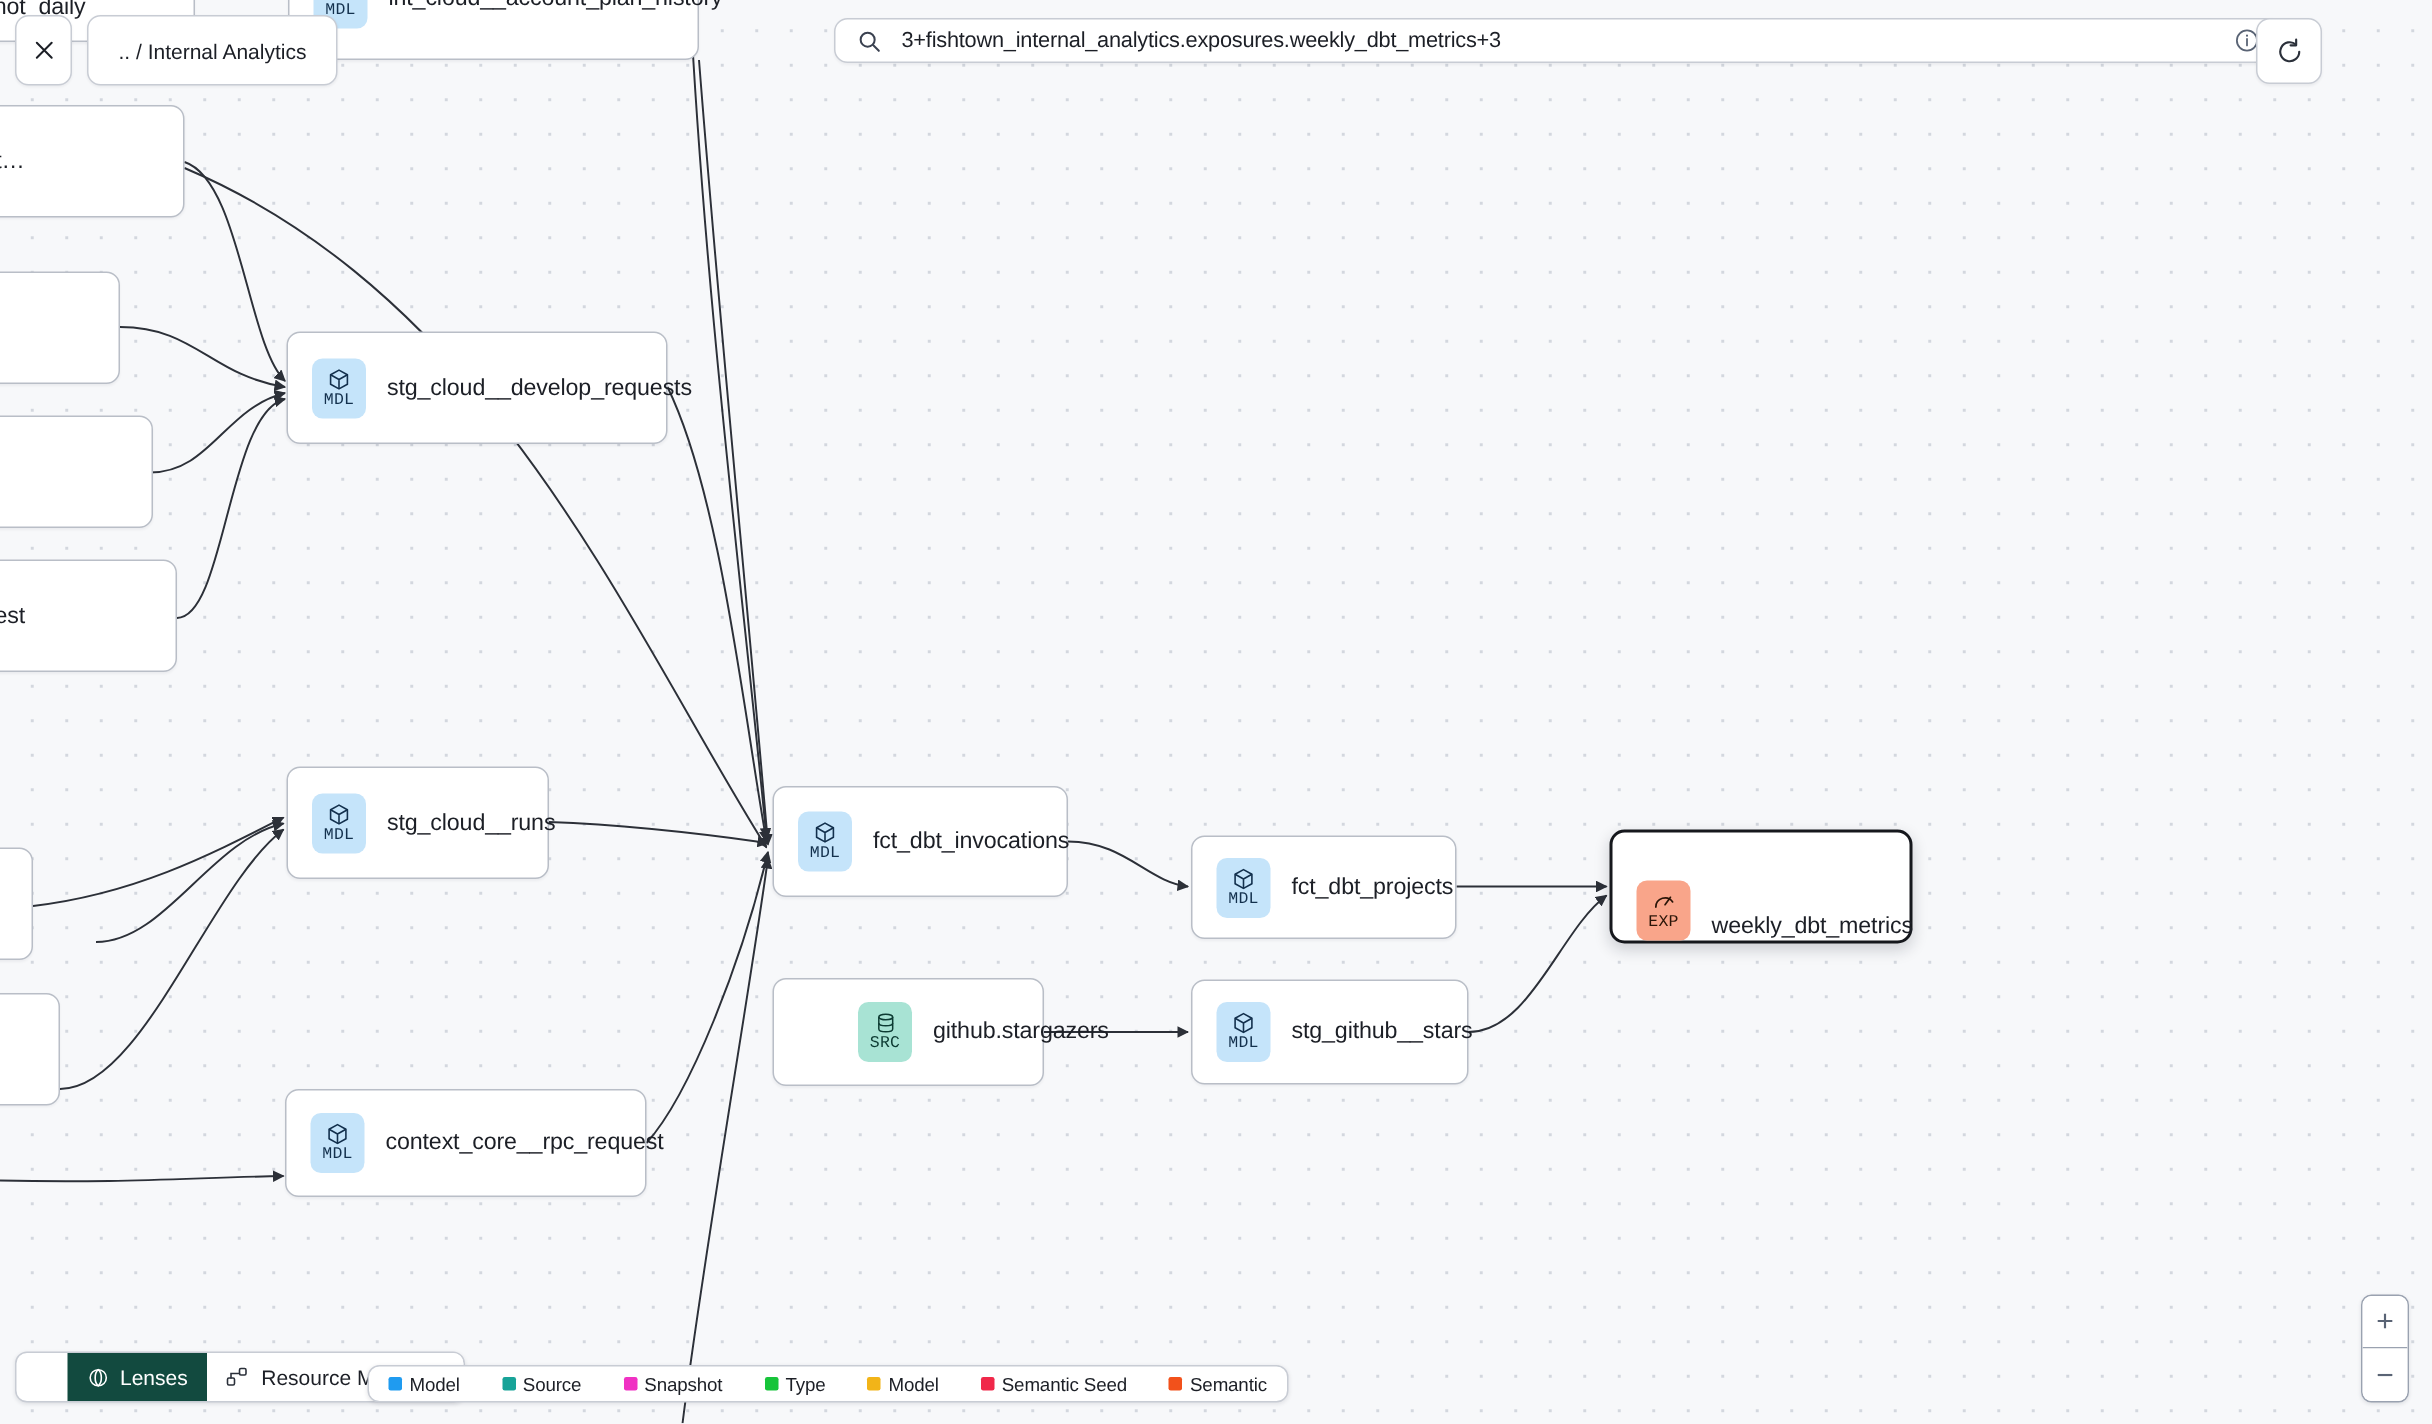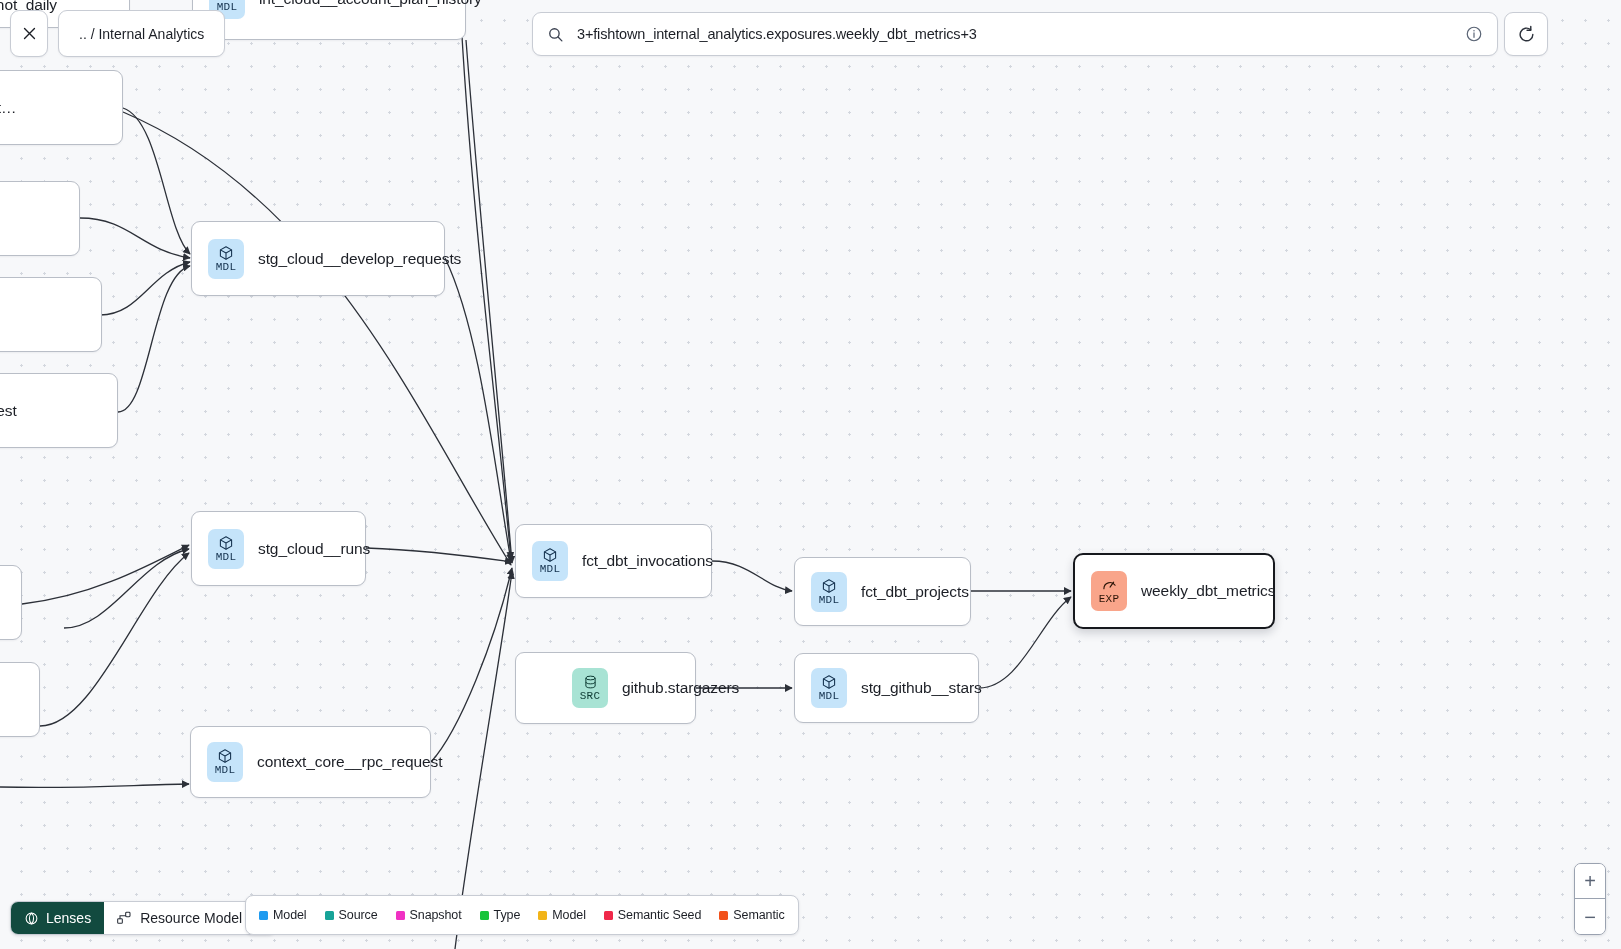--- a/index.html
+++ b/index.html
@@ -105,22 +105,22 @@
   #close-btn { left: 10px; top: 10px; width: 38px; height: 47px; }
   #breadcrumb {
     left: 58px; top: 10px; height: 47px;
     padding: 13px 20px;
     font-size: 14px;
     color: #1c1f26;
   }
 
   #searchbar {
     position: absolute;
-    left: 532px; top: 12px;
-    width: 966px; height: 44px;
+    left: 556px; top: 12px;
+    width: 966px; height: 30px;
     background: #ffffff;
     border: 1px solid #c8ccd4;
     border-radius: 9px;
     display: flex;
     align-items: center;
     padding: 0 14px 0 14px;
     box-shadow: 0 1px 2px rgba(16,24,40,0.05);
   }
   #search-input {
     flex: 1 1 auto;
@@ -146,20 +146,21 @@
     position: absolute;
     left: 10px; bottom: 14px;
     height: 34px;
     display: flex;
     align-items: stretch;
     border-radius: 8px;
     box-shadow: 0 1px 3px rgba(16,24,40,0.12);
     overflow: hidden;
     border: 1px solid #c8ccd4;
     background: #fff;
+    padding-left: 34px;
   }
   #lenses-btn {
     background: #124a3f;
     color: #ffffff;
     display: flex; align-items: center; gap: 7px;
     padding: 0 13px;
     font-size: 14px;
     cursor: pointer;
   }
   #resource-type-btn {
@@ -167,26 +168,26 @@
     color: #1c1f26;
     display: flex; align-items: center; gap: 8px;
     padding: 0 12px;
     font-size: 14px;
     cursor: pointer;
   }
 
   #legend {
     position: absolute;
     left: 245px; bottom: 14px;
-    height: 40px;
+    height: 25px;
     background: #ffffff;
     border: 1px solid #c8ccd4;
     border-radius: 8px;
     display: flex; align-items: center;
-    gap: 18px;
+    gap: 28px;
     padding: 0 13px;
     box-shadow: 0 1px 3px rgba(16,24,40,0.10);
   }
   .legend-item { display: flex; align-items: center; gap: 5px; }
   .legend-swatch { width: 9px; height: 9px; border-radius: 1.5px; flex: 0 0 auto; }
   .legend-text { font-size: 12.5px; color: #1c1f26; letter-spacing: -0.1px; }
 
   #zoom-controls {
     position: absolute;
     right: 15px; bottom: 14px;
@@ -307,21 +308,21 @@
         <div class="node" style="left: 794px; top: 557px; width: 177px; height: 69px;">
           <div class="badge badge-mdl">
             <svg width="16" height="16" viewBox="0 0 24 24" fill="none" stroke-width="1.6" stroke-linejoin="round">
               <path d="M12 2.6 L20.4 7.3 L20.4 16.7 L12 21.4 L3.6 16.7 L3.6 7.3 Z"></path>
               <path d="M3.6 7.3 L12 12 L20.4 7.3 M12 12 L12 21.4"></path>
             </svg>
             <span class="badge-text">MDL</span>
           </div>
           <span class="node-label">fct_dbt_projects</span>
         </div>
-        <div class="node selected" style="left: 1073px; top: 553px; width: 202px; height: 76px;">
+        <div class="node selected" style="left: 1073px; top: 553px; width: 202px; height: 76px; align-items: flex-end;">
           <div class="badge badge-exp">
             <svg width="17" height="16" viewBox="0 0 24 24" fill="none" stroke-width="1.7" stroke-linecap="round">
               <path d="M3.6 17.6 A9.2 9.2 0 0 1 20.4 12.4"></path>
               <path d="M12.8 15.2 L18.2 7.8"></path>
             </svg>
             <span class="badge-text">EXP</span>
           </div>
           <span class="node-label">weekly_dbt_metrics</span>
         </div>
         <div class="node" style="left: -120px; top: 662px; width: 160px; height: 75px; padding-left: 14px;"></div>

